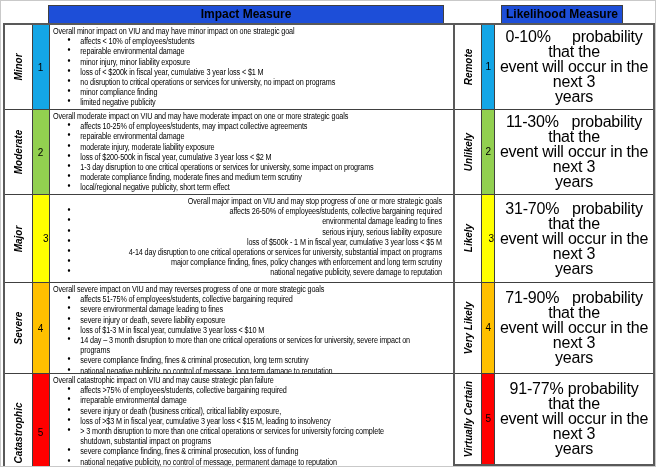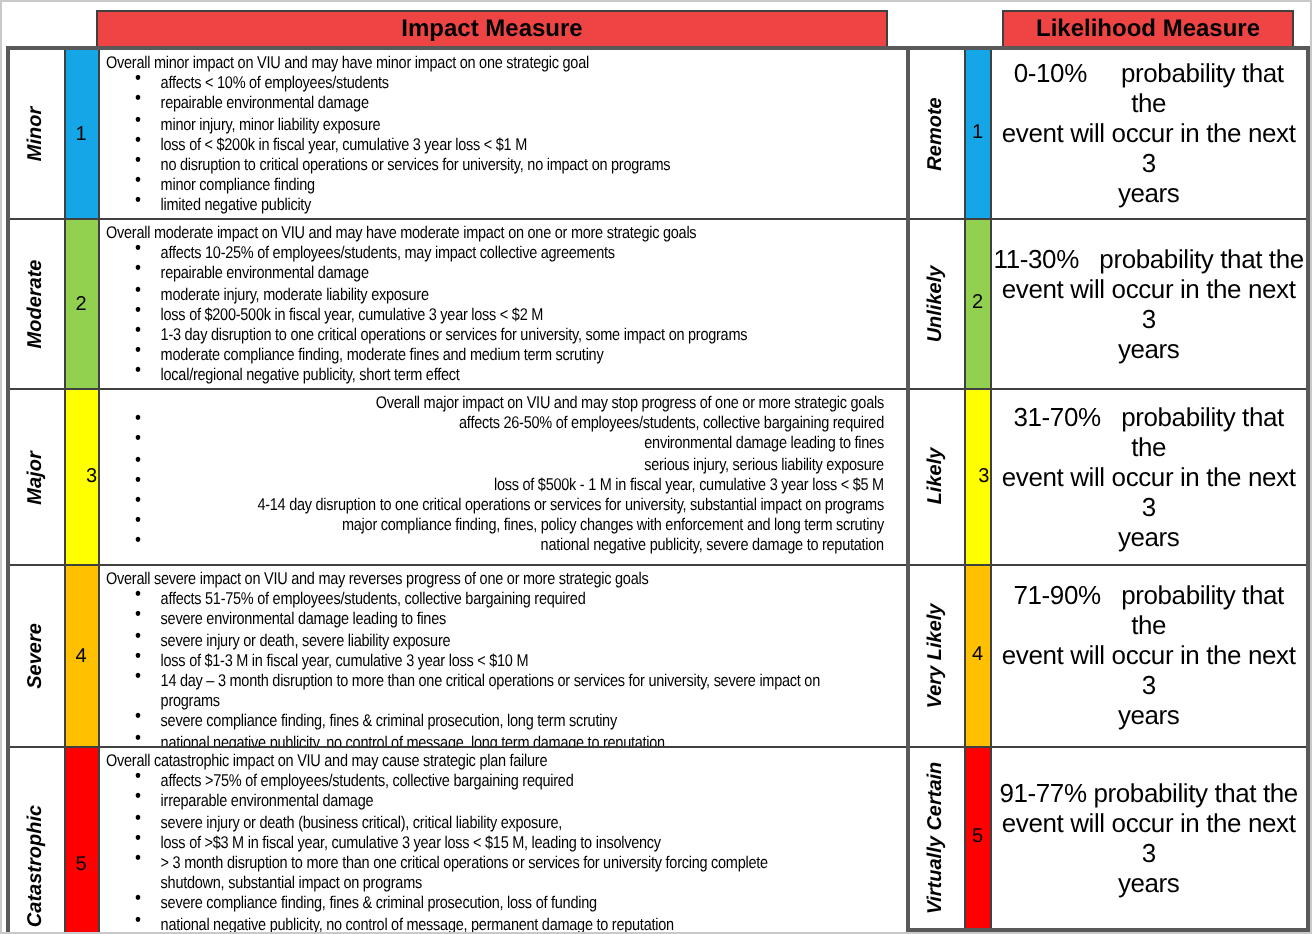--- a/index.html
+++ b/index.html
@@ -3,25 +3,25 @@
 <meta charset="utf-8">
 <style>
   html,body{margin:0;padding:0;background:#fff;}
   .page{
     position:relative;width:656px;height:467px;background:#fff;
     border:1px solid #c9c9c9;box-sizing:border-box;overflow:hidden;
     font-family:"Liberation Sans","DejaVu Sans",sans-serif;color:#000;
   }
   .hdr-box{
     position:absolute;top:4px;height:19px;box-sizing:border-box;
-    border:1px solid #404040;background:#ef4444;
+    border:1px solid #404040;background:#1d4ed8;
     font-weight:bold;font-size:12px;line-height:17px;text-align:center;
   }
   .hdr-impact{left:47px;width:396px;}
-  .hdr-like{left:500px;width:146px;}
+  .hdr-like{left:500px;width:122px;}
   table.matrix{
     position:absolute;border-collapse:collapse;table-layout:fixed;
     border:2px solid #595959;background:#fff;
   }
   table.impact{left:2px;top:22px;}
   table.like{left:452px;top:22px;}
   td{border:1px solid #404040;padding:0;vertical-align:middle;box-sizing:border-box;overflow:hidden;}
   tr.r1 td{height:85px;} tr.r2 td{height:85px;} tr.r3 td{height:88px;text-align:right;}
   tr.r4 td{height:91px;} tr.r5 td{height:92px;}
   .label-cell{position:relative;background:#fff;}
@@ -41,21 +41,21 @@
   .r4 .clip{height:89px;} .r5 .clip{height:116px;}
   .desc-inner{
     width:456px;transform:scaleX(0.853);transform-origin:0 0;
     font-size:8.5px;line-height:10.2px;letter-spacing:-0.15px;
   }
   .intro{white-space:nowrap;}
   ul.bullets{margin:0;padding:0 0 0 32px;list-style:none;}
   ul.bullets li{position:relative;white-space:pre-line;}
   ul.bullets li::before{content:"\2022";position:absolute;left:-15px;top:-1px;font-size:10px;}
   table.like .desc-cell{
-    width:176px;text-align:center;font-size:13px;line-height:15px;
+    width:176px;text-align:center;font-size:16px;line-height:15px;
     letter-spacing:-0.2px;white-space:pre-line;padding:0 1px;
   }
 </style>
 </head>
 <body>
 
 <div class="page">
 
   <div class="hdr-box hdr-impact">Impact Measure</div>
   <div class="hdr-box hdr-like">Likelihood Measure</div>

